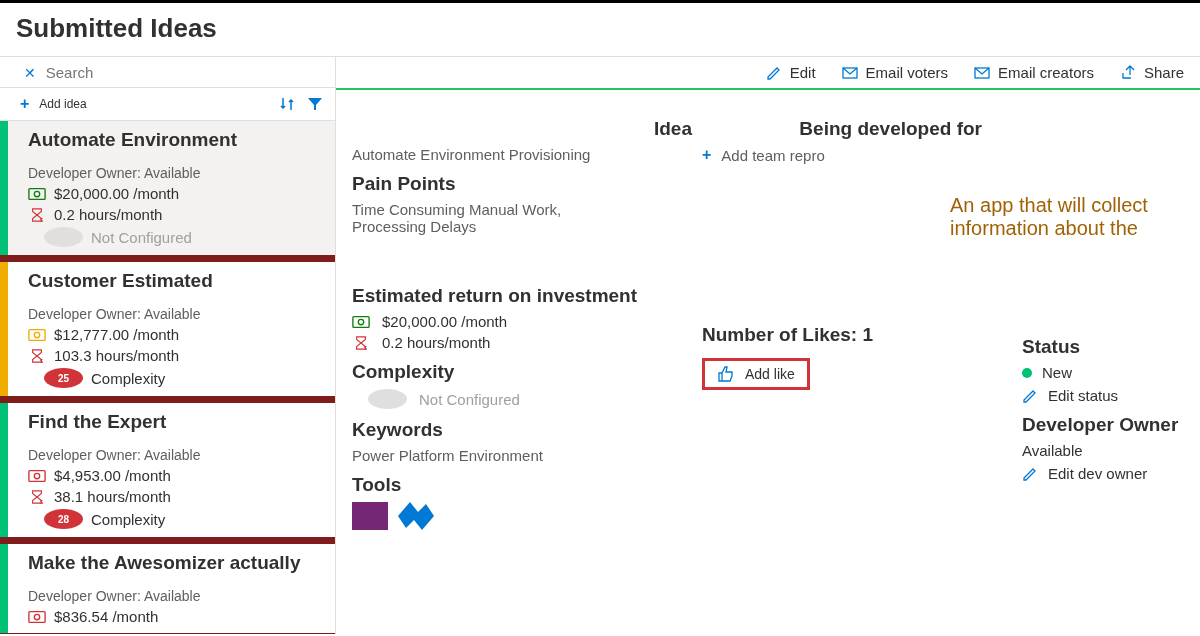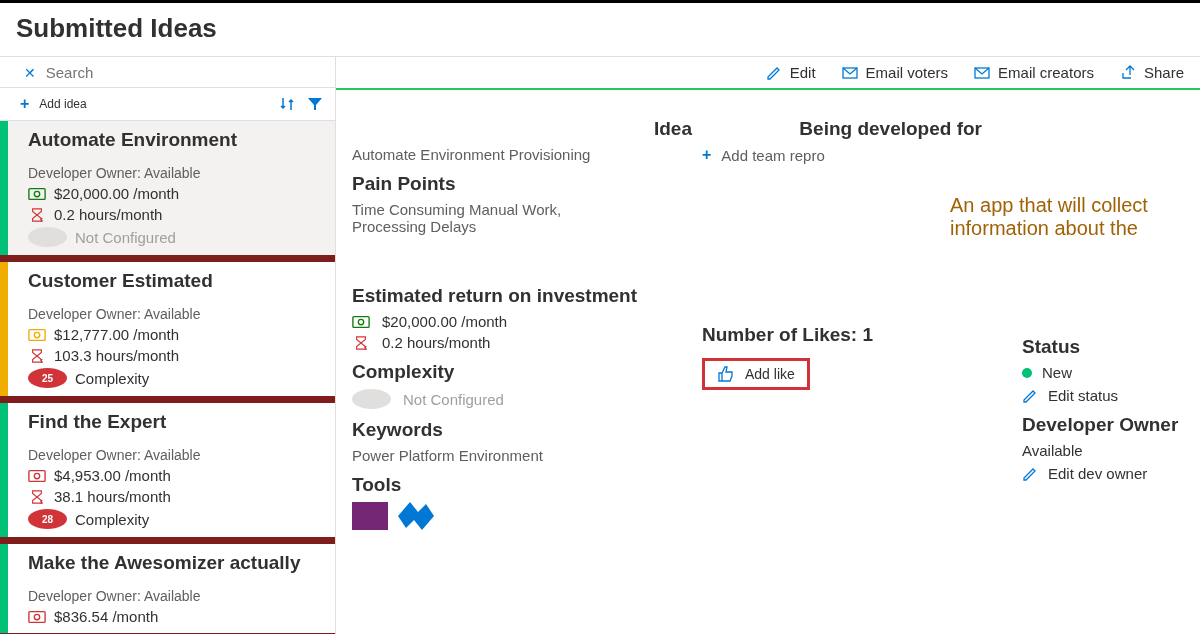--- a/index.html
+++ b/index.html
@@ -18,21 +18,21 @@
 .idea-list { flex: 1; overflow-y: auto; }
 .idea-item { position: relative; padding: 8px 10px 8px 28px; border-bottom: 7px solid #7f1d1d; cursor: pointer; }
 .idea-item.selected { background: #f3f2f1; }
 .color-bar { position: absolute; left: 0; top: 0; bottom: 0; width: 8px; }
 .bar-green { background: #00c176; }
 .bar-yellow { background: #f0ad00; }
 .idea-title { font-size: 19px; font-weight: 600; color: #323130; }
 .idea-sub { font-size: 14px; color: #605e5c; margin-top: 14px; }
 .idea-row { display: flex; align-items: center; gap: 8px; margin-top: 4px; font-size: 15px; }
 .money-icon, .hour-icon { width: 18px; height: 14px; flex-shrink: 0; }
-.complexity-badge { width: 39px; height: 20px; border-radius: 50%; display: flex; align-items: center; justify-content: center; font-size: 10px; color: #fff; font-weight: 600; }
+.complexity-badge { width: 39px; height: 20px; border-radius: 50%; display: flex; align-items: center; justify-content: center; font-size: 10px; color: #fff; font-weight: 600; margin-left: 16px; }
 .badge-red { background: #d13438; }
 .badge-gray { background: #e1dfdd; color: #a19f9d; }
 .text-gray { color: #a19f9d; }
 .content { flex: 1; overflow-y: auto; position: relative; }
 .toolbar { display: flex; align-items: center; gap: 26px; padding: 7px 16px; border-bottom: 2px solid #22c55e; font-size: 15px; justify-content: flex-end; }
 .tool-btn { display: flex; align-items: center; gap: 8px; cursor: pointer; }
 .tool-icon { color: #0078d4; width: 16px; height: 16px; display: inline-flex; align-items: center; justify-content: center; }
 .detail-body { padding: 16px 16px 20px 16px; display: flex; gap: 10px; }
 .col-left { width: 340px; }
 .col-mid { width: 280px; }

